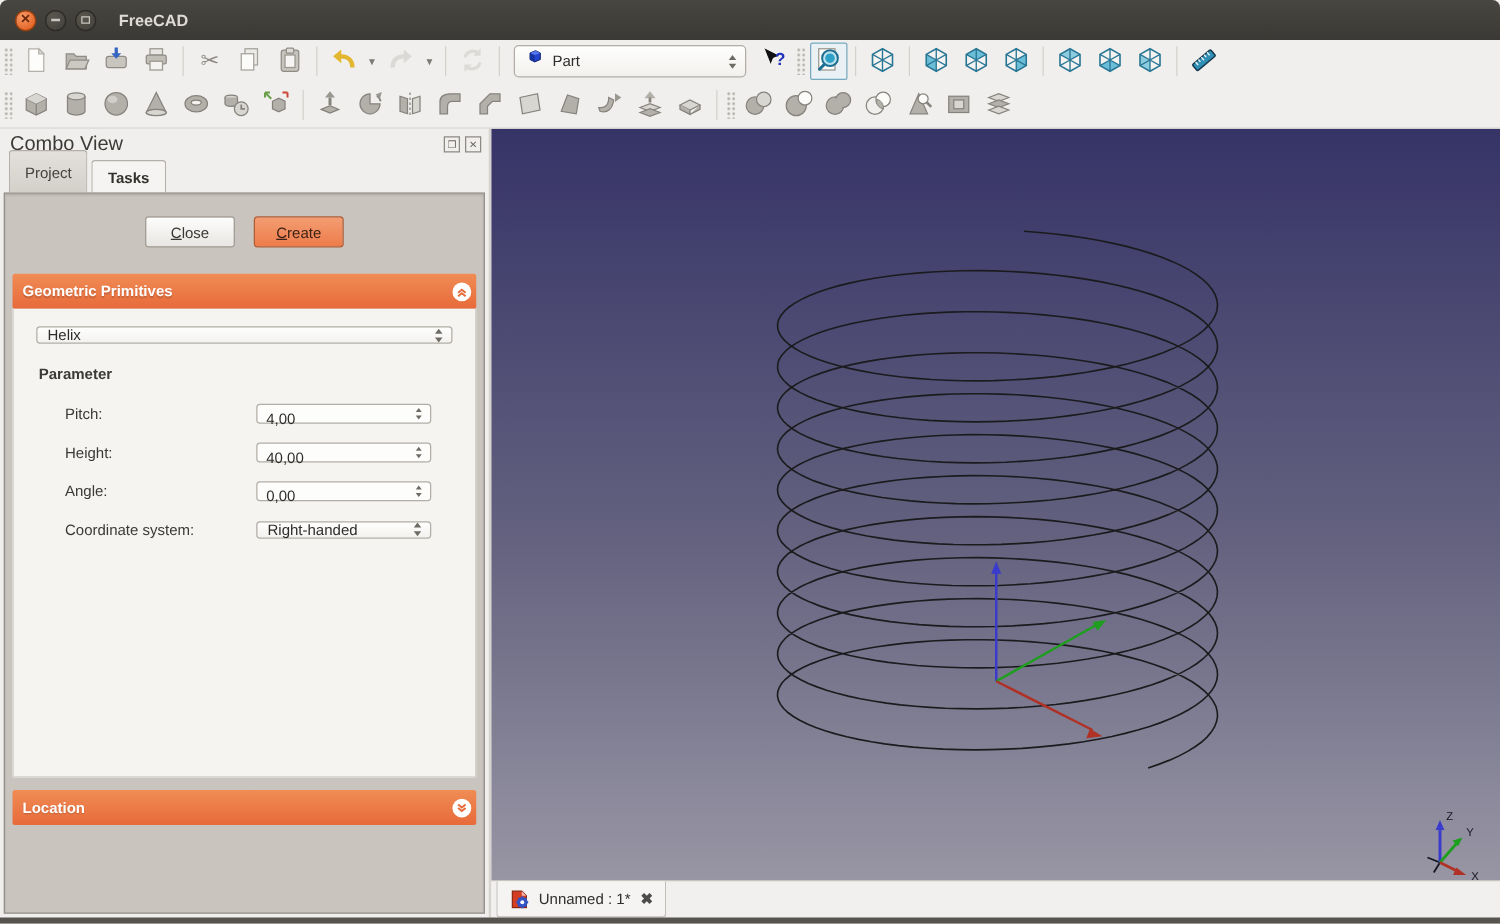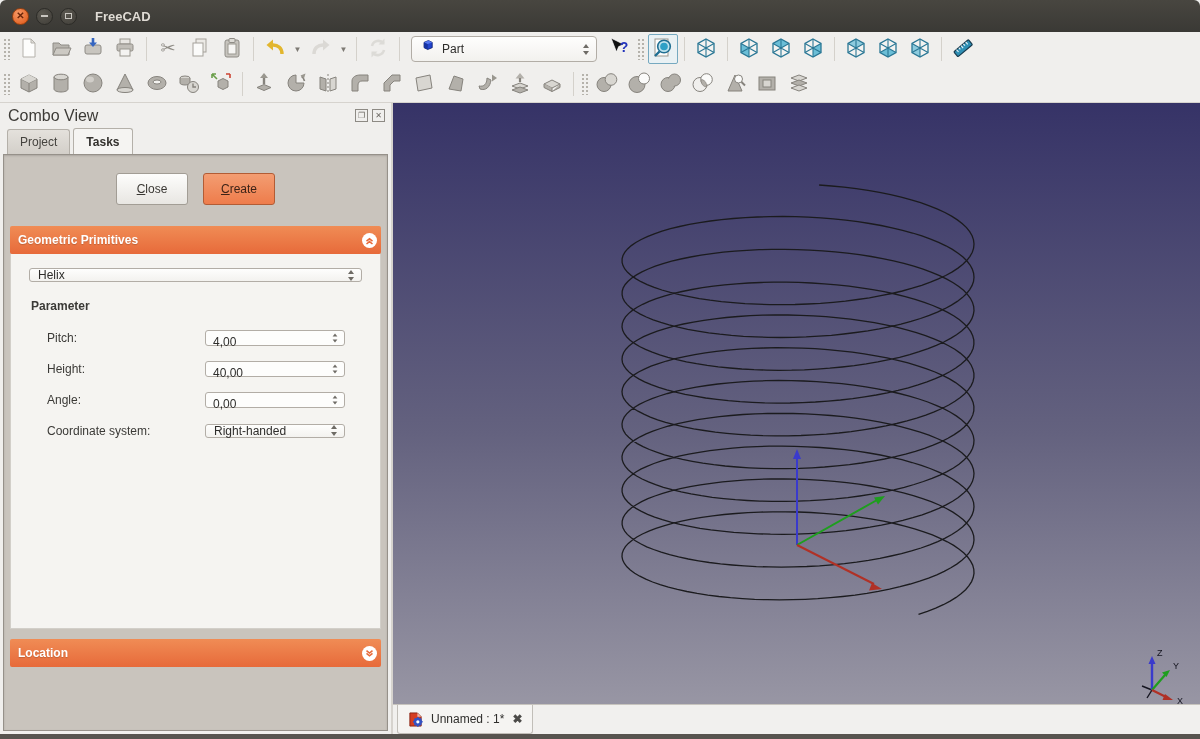--- a/index.html
+++ b/index.html
@@ -35,38 +35,38 @@
   .tri-dn { width:0; height:0; border-left:3.5px solid transparent; border-right:3.5px solid transparent; border-top:4.5px solid #6e6b65; }
 
   
   .main { flex:1; display:flex; min-height:0; }
   .left-panel { width:391px; flex:none; display:flex; flex-direction:column; background:#f0efed; }
   .panel-header { height:25px; display:flex; align-items:center; justify-content:space-between; padding:0 6px 0 8px; flex:none; }
   .panel-header .ttl { font-size:16px; color:#3c3a36; }
   .ph-icons { display:flex; gap:4px; }
   .ph-btn { width:13px; height:13px; border:1px solid #8d8a84; background:#f0efed; color:#6b6862; font-size:8px; line-height:11px; text-align:center; }
   .panel-tabs { display:flex; padding-left:7px; height:26px; flex:none; align-items:flex-end; }
-  .tab { padding:0 12px; height:25px; display:flex; align-items:center; font-size:12px; border:1px solid #b4b0a9; border-bottom:none; border-radius:3px 3px 0 0; background:linear-gradient(#e4e1dc,#d3cfc9); margin-right:3px; color:#45433f; }
+  .tab { padding:0 12px; height:34px; display:flex; align-items:center; font-size:12px; border:1px solid #b4b0a9; border-bottom:none; border-radius:3px 3px 0 0; background:linear-gradient(#e4e1dc,#d3cfc9); margin-right:3px; color:#45433f; }
   .tab.active { background:#f5f4f2; height:26px; font-weight:bold; color:#33312e; }
   .task-area { flex:1; margin:0 3px 3px 3px; border:1px solid #96918a; background:#c9c4bd; padding:0 6px; overflow:hidden; box-shadow:inset 0 1px 2px rgba(0,0,0,.15); }
   .task-buttons { display:flex; justify-content:center; gap:15px; margin-top:18px; }
-  .btn { height:32px; min-width:72px; border-radius:3px; font-size:12px; display:flex; align-items:center; justify-content:center; padding:0 12px; }
+  .btn { height:25px; min-width:72px; border-radius:3px; font-size:12px; display:flex; align-items:center; justify-content:center; padding:0 12px; }
   .btn .btn-label { display:block; }
   .btn .btn-label::first-letter { text-decoration:underline; }
   .btn.light { background:linear-gradient(#fdfdfc,#e8e6e2); border:1px solid #a29d95; color:#3a3834; }
   .btn.accent { background:linear-gradient(#f39d72,#ee7c4b); border:1px solid #b25c35; color:#3d2317; }
 
   .section-header { height:28px; border-radius:2px; background:linear-gradient(#f08c55,#e76a3a); color:#fff; font-weight:bold; font-size:12px; display:flex; align-items:center; justify-content:space-between; padding:0 4px 0 8px; text-shadow:0 1px 1px rgba(0,0,0,.18); }
   .gp-header { margin-top:21px; }
   .collapse-btn { width:15px; height:15px; border-radius:50%; background:#fff; border:none; display:flex; align-items:center; justify-content:center; padding:0; }
   .gp-body { background:#f5f4f1; border:1px solid #d2cfc9; border-top:none; height:375px; padding:14px 18px 0 18px; }
   .combo { height:14px; border:1px solid #b2ada6; border-radius:3px; background:linear-gradient(#fefefd,#f3f2ef); display:flex; align-items:center; font-size:12px; color:#2e2d2b; padding-left:8px; position:relative; }
   .param-heading { font-weight:bold; font-size:12px; color:#3b3a37; margin:17px 0 12px 2px; }
   .param-row { display:flex; align-items:center; height:25px; margin-bottom:6px; }
-  .param-label { margin-left:18px; flex:1; color:#3b3a37; }
+  .param-label { margin-left:23px; flex:1; color:#3b3a37; }
   .spinbox { width:140px; margin-right:17px; position:relative; height:16px; border:1px solid #b2ada6; border-radius:3px; background:#fdfdfc; flex:none; }
   .spinbox .val { line-height:23px; padding-left:7px; color:#2e2d2b; }
   .spin-btns { position:absolute; right:1px; top:1px; bottom:1px; width:16px; display:flex; flex-direction:column; }
   .spin-btns button { flex:1; border:none; background:transparent; display:flex; align-items:center; justify-content:center; padding:0; }
   .spin-btns .t { transform:scale(.8); }
   .combo.w140 { width:140px; margin-right:17px; flex:none; }
   .loc-header { margin-top:10px; }
 
   
   .viewport-col { flex:1; display:flex; flex-direction:column; border-left:2px solid #d6d3ce; min-width:0; }

